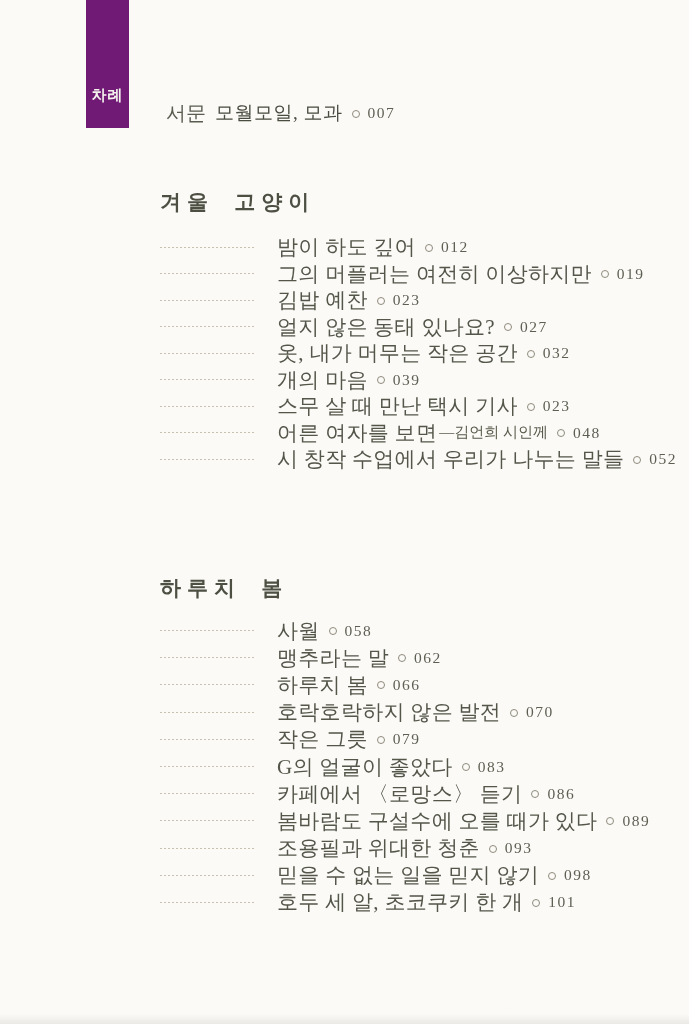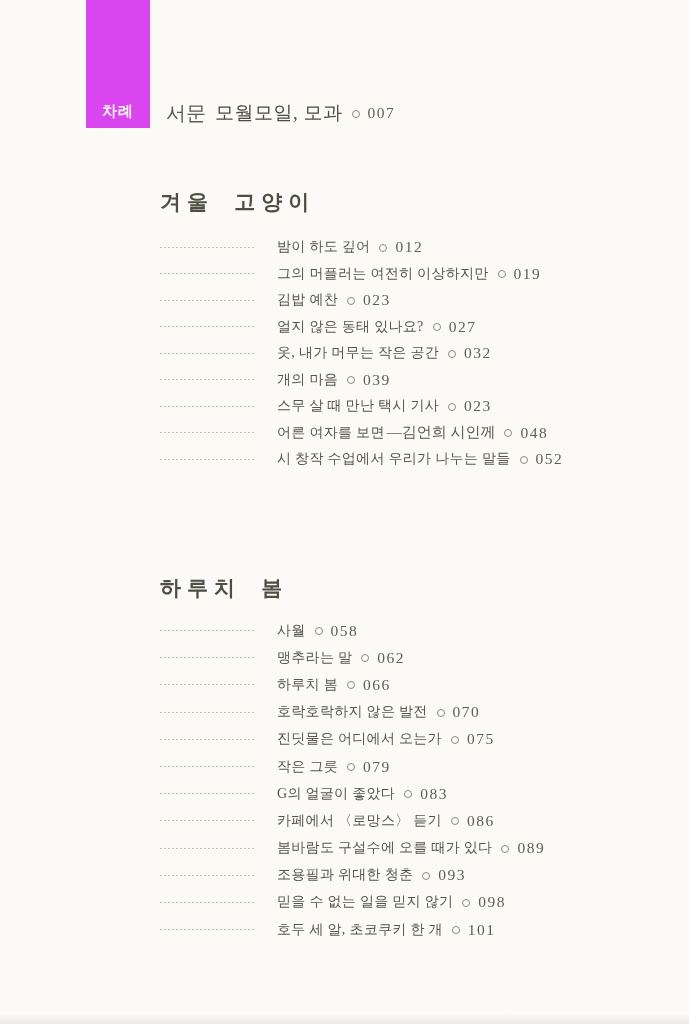--- a/index.html
+++ b/index.html
@@ -11,24 +11,24 @@
   }
   .page{position:absolute;inset:0;}
   .page::after{ 
     content:"";position:absolute;left:0;right:0;bottom:0;height:10px;
     background:linear-gradient(to bottom,rgba(0,0,0,0),rgba(90,80,70,0.10));
     pointer-events:none;
   }
 
   
   .spine-tab{
-    position:absolute;left:86px;top:0;width:64px;height:128px;
-    background:#d946ef;
+    position:absolute;left:86px;top:0;width:43px;height:128px;
+    background:#701a75;
     display:flex;align-items:flex-end;justify-content:center;
-    padding-bottom:7px;box-sizing:border-box;
+    padding-bottom:23px;box-sizing:border-box;
   }
   .tab-label{
     color:#f4f2ed;font-size:15px;font-weight:bold;letter-spacing:1px;
     font-family:"Liberation Sans","DejaVu Sans",sans-serif;
   }
 
   
   .preface-row{
     position:absolute;left:166px;top:100px;height:26px;
     display:flex;align-items:center;white-space:nowrap;
@@ -46,21 +46,21 @@
   }
   .rows{margin-top:20px;}
   .s1 .rows{margin-top:17px;}
   .row{display:flex;align-items:center;white-space:nowrap;}
   .s0 .row{height:26.5px;}
   .s1 .row{height:27.2px;}
   .leader{
     width:95px;height:1px;flex:none;margin-right:22px;
     background:repeating-linear-gradient(90deg,#c6c1b0 0 2px,rgba(0,0,0,0) 2px 4px);
   }
-  .entry-title{font-size:14px;color:#54564a;letter-spacing:0.3px;}
+  .entry-title{font-size:21px;color:#54564a;letter-spacing:0.3px;}
   .entry-note{font-size:15px;color:#575949;margin-left:2px;}
   .ring-icon{
     width:6px;height:6px;border:1px solid #8f8b7c;border-radius:50%;
     flex:none;margin:1px 8px 0 9px;
   }
   .page-num{
     font-size:15.5px;color:#5d5f52;letter-spacing:1.5px;
   }
 </style>
 </head>
@@ -162,26 +162,20 @@
           <span class="page-num">066</span>
         </div>
         <div class="row">
           <span class="leader"></span>
           <span class="entry-title">호락호락하지 않은 발전</span>
           <span class="ring-icon"></span>
           <span class="page-num">070</span>
         </div>
         <div class="row">
           <span class="leader"></span>
-          <span class="entry-title">진딧물은 어디에서 오는가</span>
-          <span class="ring-icon"></span>
-          <span class="page-num">075</span>
-        </div>
-        <div class="row">
-          <span class="leader"></span>
           <span class="entry-title">작은 그릇</span>
           <span class="ring-icon"></span>
           <span class="page-num">079</span>
         </div>
         <div class="row">
           <span class="leader"></span>
           <span class="entry-title">G의 얼굴이 좋았다</span>
           <span class="ring-icon"></span>
           <span class="page-num">083</span>
         </div>

